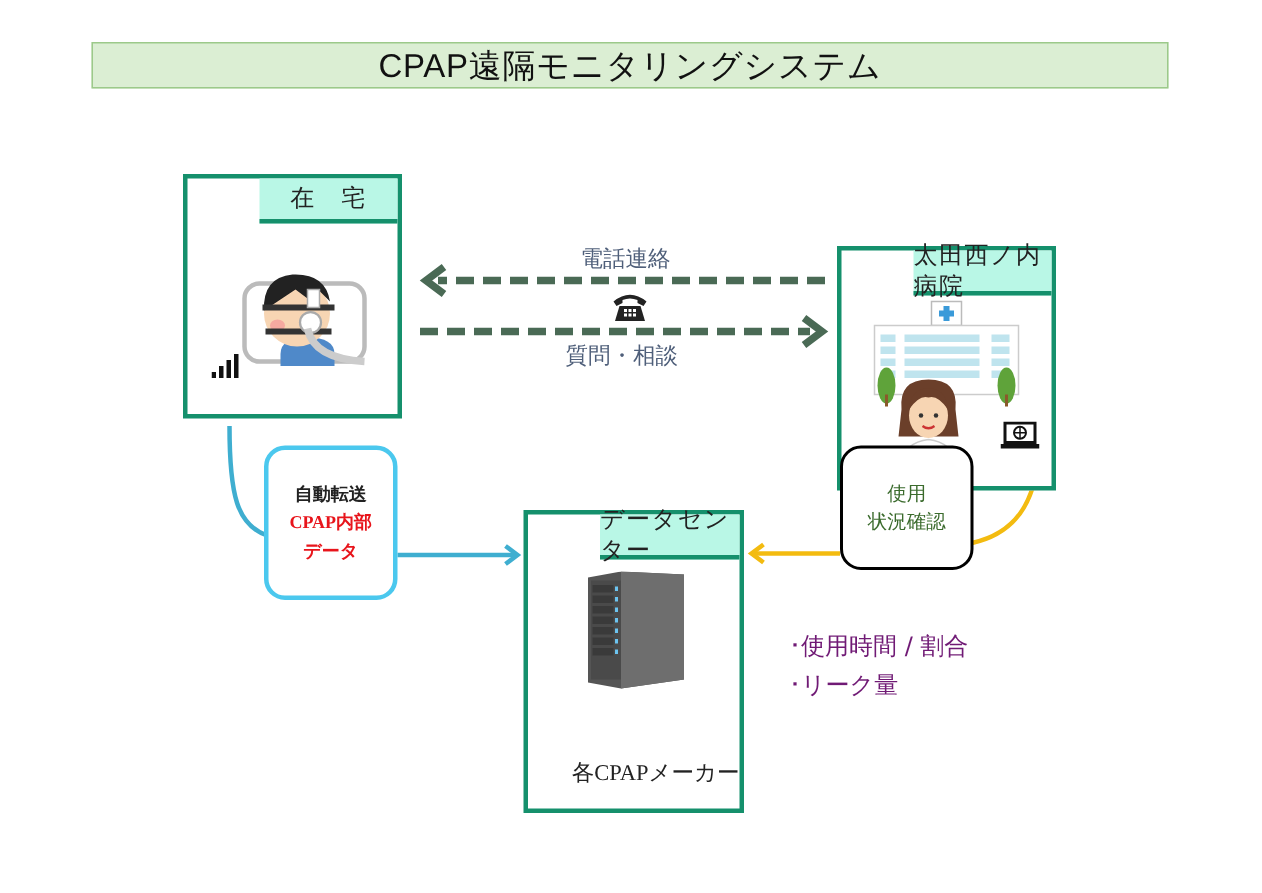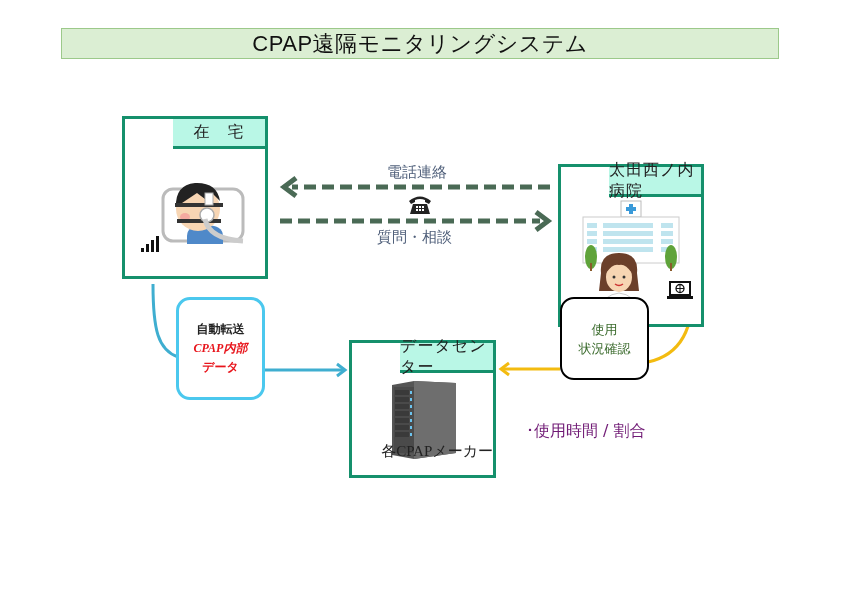--- a/index.html
+++ b/index.html
@@ -2,21 +2,21 @@
 <html><head>
 <meta charset="utf-8">
 <style>
   html,body{margin:0;padding:0;background:#ffffff;}
   body{width:841px;height:595px;position:relative;overflow:hidden;font-family:"DejaVu Sans","Liberation Sans",sans-serif;color:#222;}
   .title-bar{position:absolute;left:61px;top:28px;width:718px;height:31px;background:#dbeed3;border:1px solid #9cc98a;box-sizing:border-box;display:flex;align-items:center;justify-content:center;font-size:22px;color:#111;letter-spacing:0.5px;font-family:"Liberation Sans",sans-serif;}
   .box{position:absolute;border:3px solid #15906c;box-sizing:border-box;background:#fff;padding-left:48px;}
   .box-head{height:27px;background:#b9f7e6;border-bottom:3px solid #15906c;display:flex;align-items:center;justify-content:center;font-size:16px;color:#222;letter-spacing:1px;}
   #home{left:122px;top:116px;width:146px;height:163px;}
   #hospital{left:558px;top:116px;width:146px;height:163px;margin-top:48px;}
-  #dc{left:349px;top:340px;width:147px;height:138px;}
+  #dc{left:349px;top:340px;width:147px;height:202px;}
   .label{position:absolute;font-size:15px;color:#4f5f7a;}
   .callout{position:absolute;border-radius:14px;box-sizing:border-box;background:#fff;display:flex;flex-direction:column;align-items:center;justify-content:center;font-size:12px;line-height:19px;font-weight:bold;}
   #auto{left:176px;top:297px;width:89px;height:103px;border:3px solid #4bc8ee;}
   #usage{left:560px;top:297px;width:89px;height:83px;border:2px solid #000000;color:#3b6b2d;font-weight:normal;font-size:13px;}
   .metrics{position:absolute;left:526px;top:418px;font-size:16px;color:#701a75;line-height:26px;}
   .maker{position:absolute;left:0;right:0;bottom:14px;text-align:right;font-size:15px;color:#222;font-family:"Liberation Serif",serif;}
   svg{position:absolute;left:0;top:0;}
 </style>
 </head>
 <body>
@@ -127,21 +127,21 @@
     <rect x="3" y="1" width="20" height="13" fill="#fff" stroke="#111" stroke-width="2"></rect>
     <rect x="0" y="15" width="26" height="3" fill="#111"></rect>
     <circle cx="13" cy="7.5" r="4" fill="none" stroke="#111" stroke-width="1.3"></circle>
     <line x1="9" y1="7.5" x2="17" y2="7.5" stroke="#111"></line>
       <line x1="13" y1="3.5" x2="13" y2="11.5" stroke="#111"></line>
   </svg>
 </div>
 
 <div class="callout" id="auto">
   <span style="color:#222;">自動転送</span>
-  <span style="color:#e8141b;font-family:'Liberation Serif',serif;font-style:italic;">CPAP内部</span>
+  <span style="color:#e8141b;font-family:'Liberation Serif',serif;">CPAP内部</span>
   <span style="color:#e8141b;">データ</span>
 </div>
 
 <div class="callout" id="usage">
   <span>使用</span>
   <span>状況確認</span>
 </div>
 
 <div class="box" id="dc">
   <div class="box-head">データセンター</div>
@@ -166,13 +166,14 @@
         <rect x="20" y="38" width="2" height="3"></rect>
         <rect x="20" y="45" width="2" height="3"></rect>
         <rect x="20" y="52" width="2" height="3"></rect>
     </g>
   </svg>
   <div class="maker">各CPAPメーカー</div>
 </div>
 
 <div class="metrics">
   <div>･使用時間 / 割合</div>
+  <div>･リーク量</div>
 </div>
 
 </body></html>

